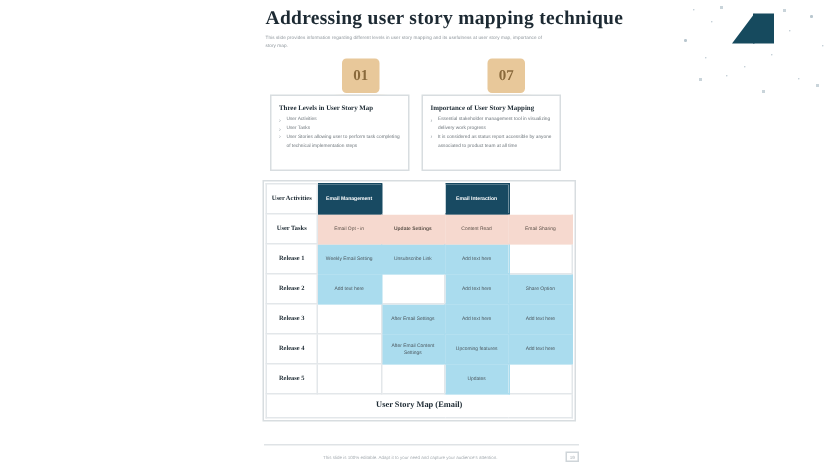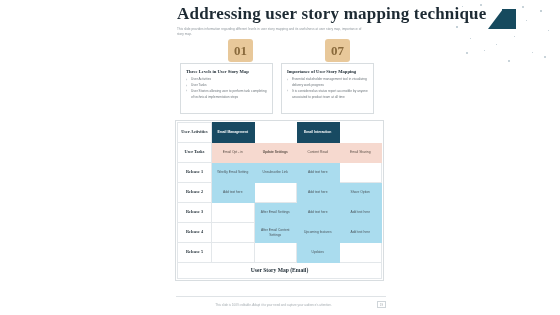--- a/index.html
+++ b/index.html
@@ -28,21 +28,21 @@
     width: 14px; height: 20px; background: #164a5e;
   }
   .dot { position: absolute; background: #b9c7cf; border-radius: 50%; }
   .dot-sq { position: absolute; background: #c9d4da; }
 
   
   .header { position: absolute; left: 177px; top: 4px; width: 248px; }
   .title {
     font-family: "Liberation Serif", serif;
     font-weight: bold;
-    font-size: 17px;
+    font-size: 13px;
     color: #1d2a33;
     letter-spacing: .2px;
     white-space: nowrap;
   }
   .subtitle {
     margin-top: 3px;
     width: 191px;
     font-size: 3.1px;
     line-height: 1.75;
     color: #8d959b;
@@ -51,21 +51,21 @@
 
   
   .badge {
     position: absolute;
     width: 25px; height: 23px;
     background: #e8c89a;
     border-radius: 3px;
     display: flex; align-items: center; justify-content: center;
     font-family: "Liberation Serif", serif;
     font-weight: bold;
-    font-size: 13px;
+    font-size: 10px;
     color: #8a6a3c;
   }
   .badge::after {
     content: "";
     position: absolute; left: -6px; bottom: -4px;
     width: 37px; height: 3px;
     background: linear-gradient(to right, rgba(232,200,154,0), #e8c89a 20%, #e8c89a 80%, rgba(232,200,154,0));
     border-radius: 2px;
   }
   #badge1 { left: 228px; top: 39px; }

